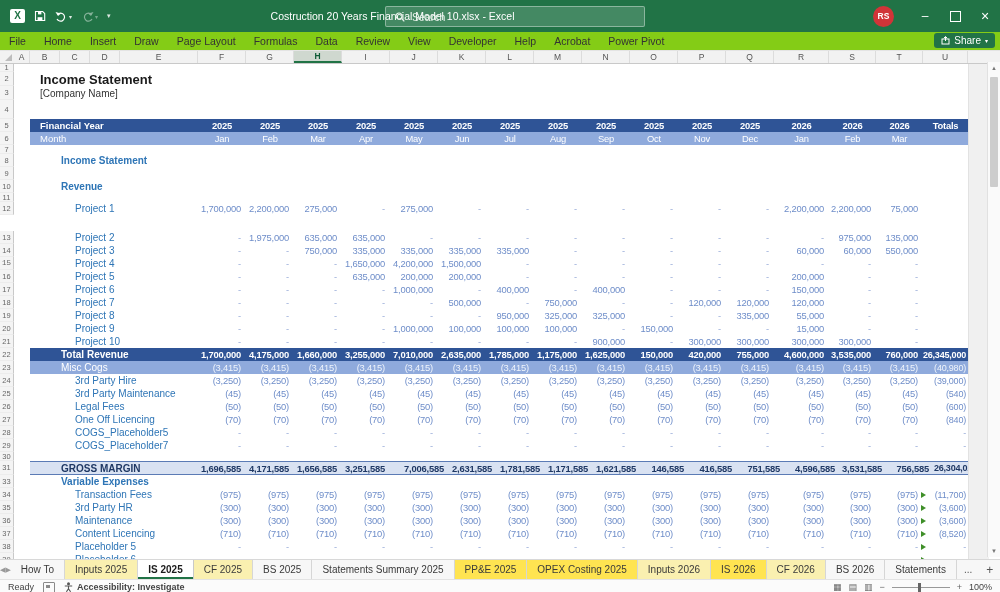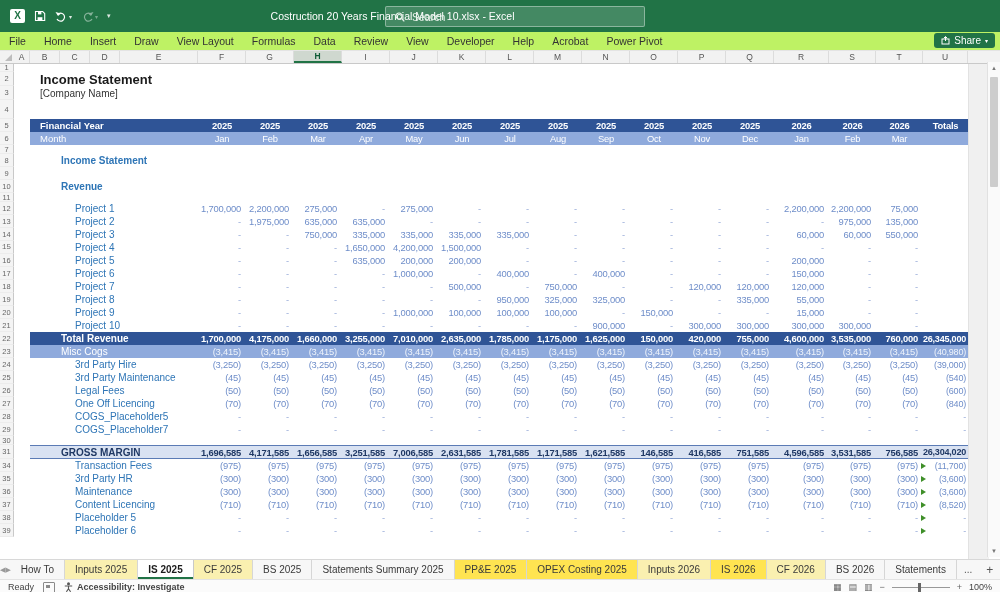--- a/index.html
+++ b/index.html
@@ -17,21 +17,21 @@
   .tbtitle{font-size:10.5px;margin-left:150px;white-space:nowrap;color:#fff;}
   .search{position:absolute;left:385px;top:6px;width:240px;height:19px;background:rgba(255,255,255,.16);
           border:1px solid rgba(255,255,255,.38);border-radius:2px;display:flex;align-items:center;
           gap:7px;padding:0 9px;font-size:10.5px;color:#eaf3ec;}
   .winctl{position:absolute;right:0;top:0;height:32px;display:flex;align-items:center;}
   .avatar{width:21px;height:21px;border-radius:50%;background:#D13438;color:#fff;font-size:8.5px;
           font-weight:700;display:flex;align-items:center;justify-content:center;margin-right:16px;}
   .wbtn{width:30px;height:32px;display:flex;align-items:center;justify-content:center;font-size:12px;color:#fff;}
   .maxbox{width:9px;height:9px;border:1px solid #fff;}
   
-  .ribbon{height:18px;background:#bef264;display:flex;align-items:center;font-size:10.5px;color:#333;
+  .ribbon{height:18px;background:#84cc16;display:flex;align-items:center;font-size:10.5px;color:#333;
           border-bottom:1px solid #e4e4e4;position:relative;}
   .rtab{padding:0 9px;white-space:nowrap;}
   .share{position:absolute;right:5px;top:1px;height:15px;background:#217346;color:#fff;border-radius:3px;
          display:flex;align-items:center;gap:4px;padding:0 7px;font-size:10px;}
   .share .car{font-size:6px;}
   
   .colh{height:12px;display:flex;background:#F2F2F2;border-bottom:1px solid #C9C9C9;font-size:8.5px;color:#555;}
   .colh .h{border-right:1px solid #DCDCDC;display:flex;align-items:center;justify-content:center;box-sizing:border-box;flex:none;}
   .colh .corner{width:14px;position:relative;background:#F2F2F2;}
   .colh .corner:after{content:"";position:absolute;right:2px;bottom:2px;border-left:7px solid transparent;
@@ -129,29 +129,37 @@
       <span class="qcaret" style="font-size:7px">▾</span>
     </div>
     <div class="tbtitle">Costruction 20 Years Financial Model 10.xlsx  -  Excel</div>
     <div class="search">
       <svg width="10" height="10">
           <circle cx="4" cy="4" r="3" fill="none" stroke="#eaf3ec" stroke-width="1.2"></circle>
           <line x1="6.3" y1="6.3" x2="9.3" y2="9.3" stroke="#eaf3ec" stroke-width="1.2"></line>
         </svg>
       <span>Search</span>
     </div>
+    <div class="winctl">
+      <div class="avatar">RS</div>
+      <div class="wbtn">–</div>
+      <div class="wbtn">
+          <span class="maxbox"></span>
+        </div>
+      <div class="wbtn" style="font-size:14px">×</div>
+    </div>
   </div>
 
   <div class="ribbon">
     <div id="rtabs" style="display:flex">
         <div class="rtab">File</div>
         <div class="rtab">Home</div>
         <div class="rtab">Insert</div>
         <div class="rtab">Draw</div>
-        <div class="rtab">View Layout</div>
+        <div class="rtab">Page Layout</div>
         <div class="rtab">Formulas</div>
         <div class="rtab">Data</div>
         <div class="rtab">Review</div>
         <div class="rtab">View</div>
         <div class="rtab">Developer</div>
         <div class="rtab">Help</div>
         <div class="rtab">Acrobat</div>
         <div class="rtab">Power Pivot</div>
       </div>
     <div class="share">
@@ -292,21 +300,21 @@
           <div class="c d" style="width: 48px;">-</div>
           <div class="c d" style="width: 48px;">-</div>
           <div class="c d" style="width: 48px;">-</div>
           <div class="c d" style="width: 48px;">-</div>
           <div class="c d" style="width: 48px;">-</div>
           <div class="c" style="width: 55px;">2,200,000</div>
           <div class="c" style="width: 47px;">2,200,000</div>
           <div class="c" style="width: 47px;">75,000</div>
           <div class="c u" style="width: 45px;"></div>
         </div>
-        <div class="row r-item" style="height: 13px;">
+        <div class="row r-item" style="height: 13px; margin-top: 16px;">
           <div class="rn" style="height: 13px;">13</div>
           <div class="ca"></div>
           <div class="lab">Project 2</div>
           <div class="c d" style="width: 48px;">-</div>
           <div class="c" style="width: 48px;">1,975,000</div>
           <div class="c" style="width: 48px;">635,000</div>
           <div class="c" style="width: 48px;">635,000</div>
           <div class="c d" style="width: 48px;">-</div>
           <div class="c d" style="width: 48px;">-</div>
           <div class="c d" style="width: 48px;">-</div>
@@ -666,33 +674,38 @@
         </div>
         <div class="row r-gross" style="height: 14px;">
           <div class="rn" style="height: 14px;">31</div>
           <div class="ca"></div>
           <div class="band gr">
             <div class="lab">GROSS MARGIN</div>
             <div class="c" style="width: 48px;">1,696,585</div>
             <div class="c" style="width: 48px;">4,171,585</div>
             <div class="c" style="width: 48px;">1,656,585</div>
             <div class="c" style="width: 48px;">3,251,585</div>
-            <div class="c" style="width: 48px;">7,006,585</div>
+            <div class="c" style="width: 48px; margin-left: 11px;">7,006,585</div>
             <div class="c" style="width: 48px;">2,631,585</div>
             <div class="c" style="width: 48px;">1,781,585</div>
             <div class="c" style="width: 48px;">1,171,585</div>
             <div class="c" style="width: 48px;">1,621,585</div>
             <div class="c" style="width: 48px;">146,585</div>
             <div class="c" style="width: 48px;">416,585</div>
             <div class="c" style="width: 48px;">751,585</div>
             <div class="c" style="width: 55px;">4,596,585</div>
             <div class="c" style="width: 47px;">3,531,585</div>
             <div class="c" style="width: 47px;">756,585</div>
             <div class="c u" style="width: 45px;">26,304,020</div>
           </div>
+        </div>
+        <div class="row r-section" style="height: 13px;">
+          <div class="rn" style="height: 13px;">33</div>
+          <div class="ca"></div>
+          <div class="lab">Variable Expenses</div>
         </div>
         <div class="row r-item" style="height: 13px;">
           <div class="rn" style="height: 13px;">34</div>
           <div class="ca"></div>
           <div class="lab">Transaction Fees</div>
           <div class="c" style="width: 48px;">(975)</div>
           <div class="c" style="width: 48px;">(975)</div>
           <div class="c" style="width: 48px;">(975)</div>
           <div class="c" style="width: 48px;">(975)</div>
           <div class="c" style="width: 48px;">(975)</div>

